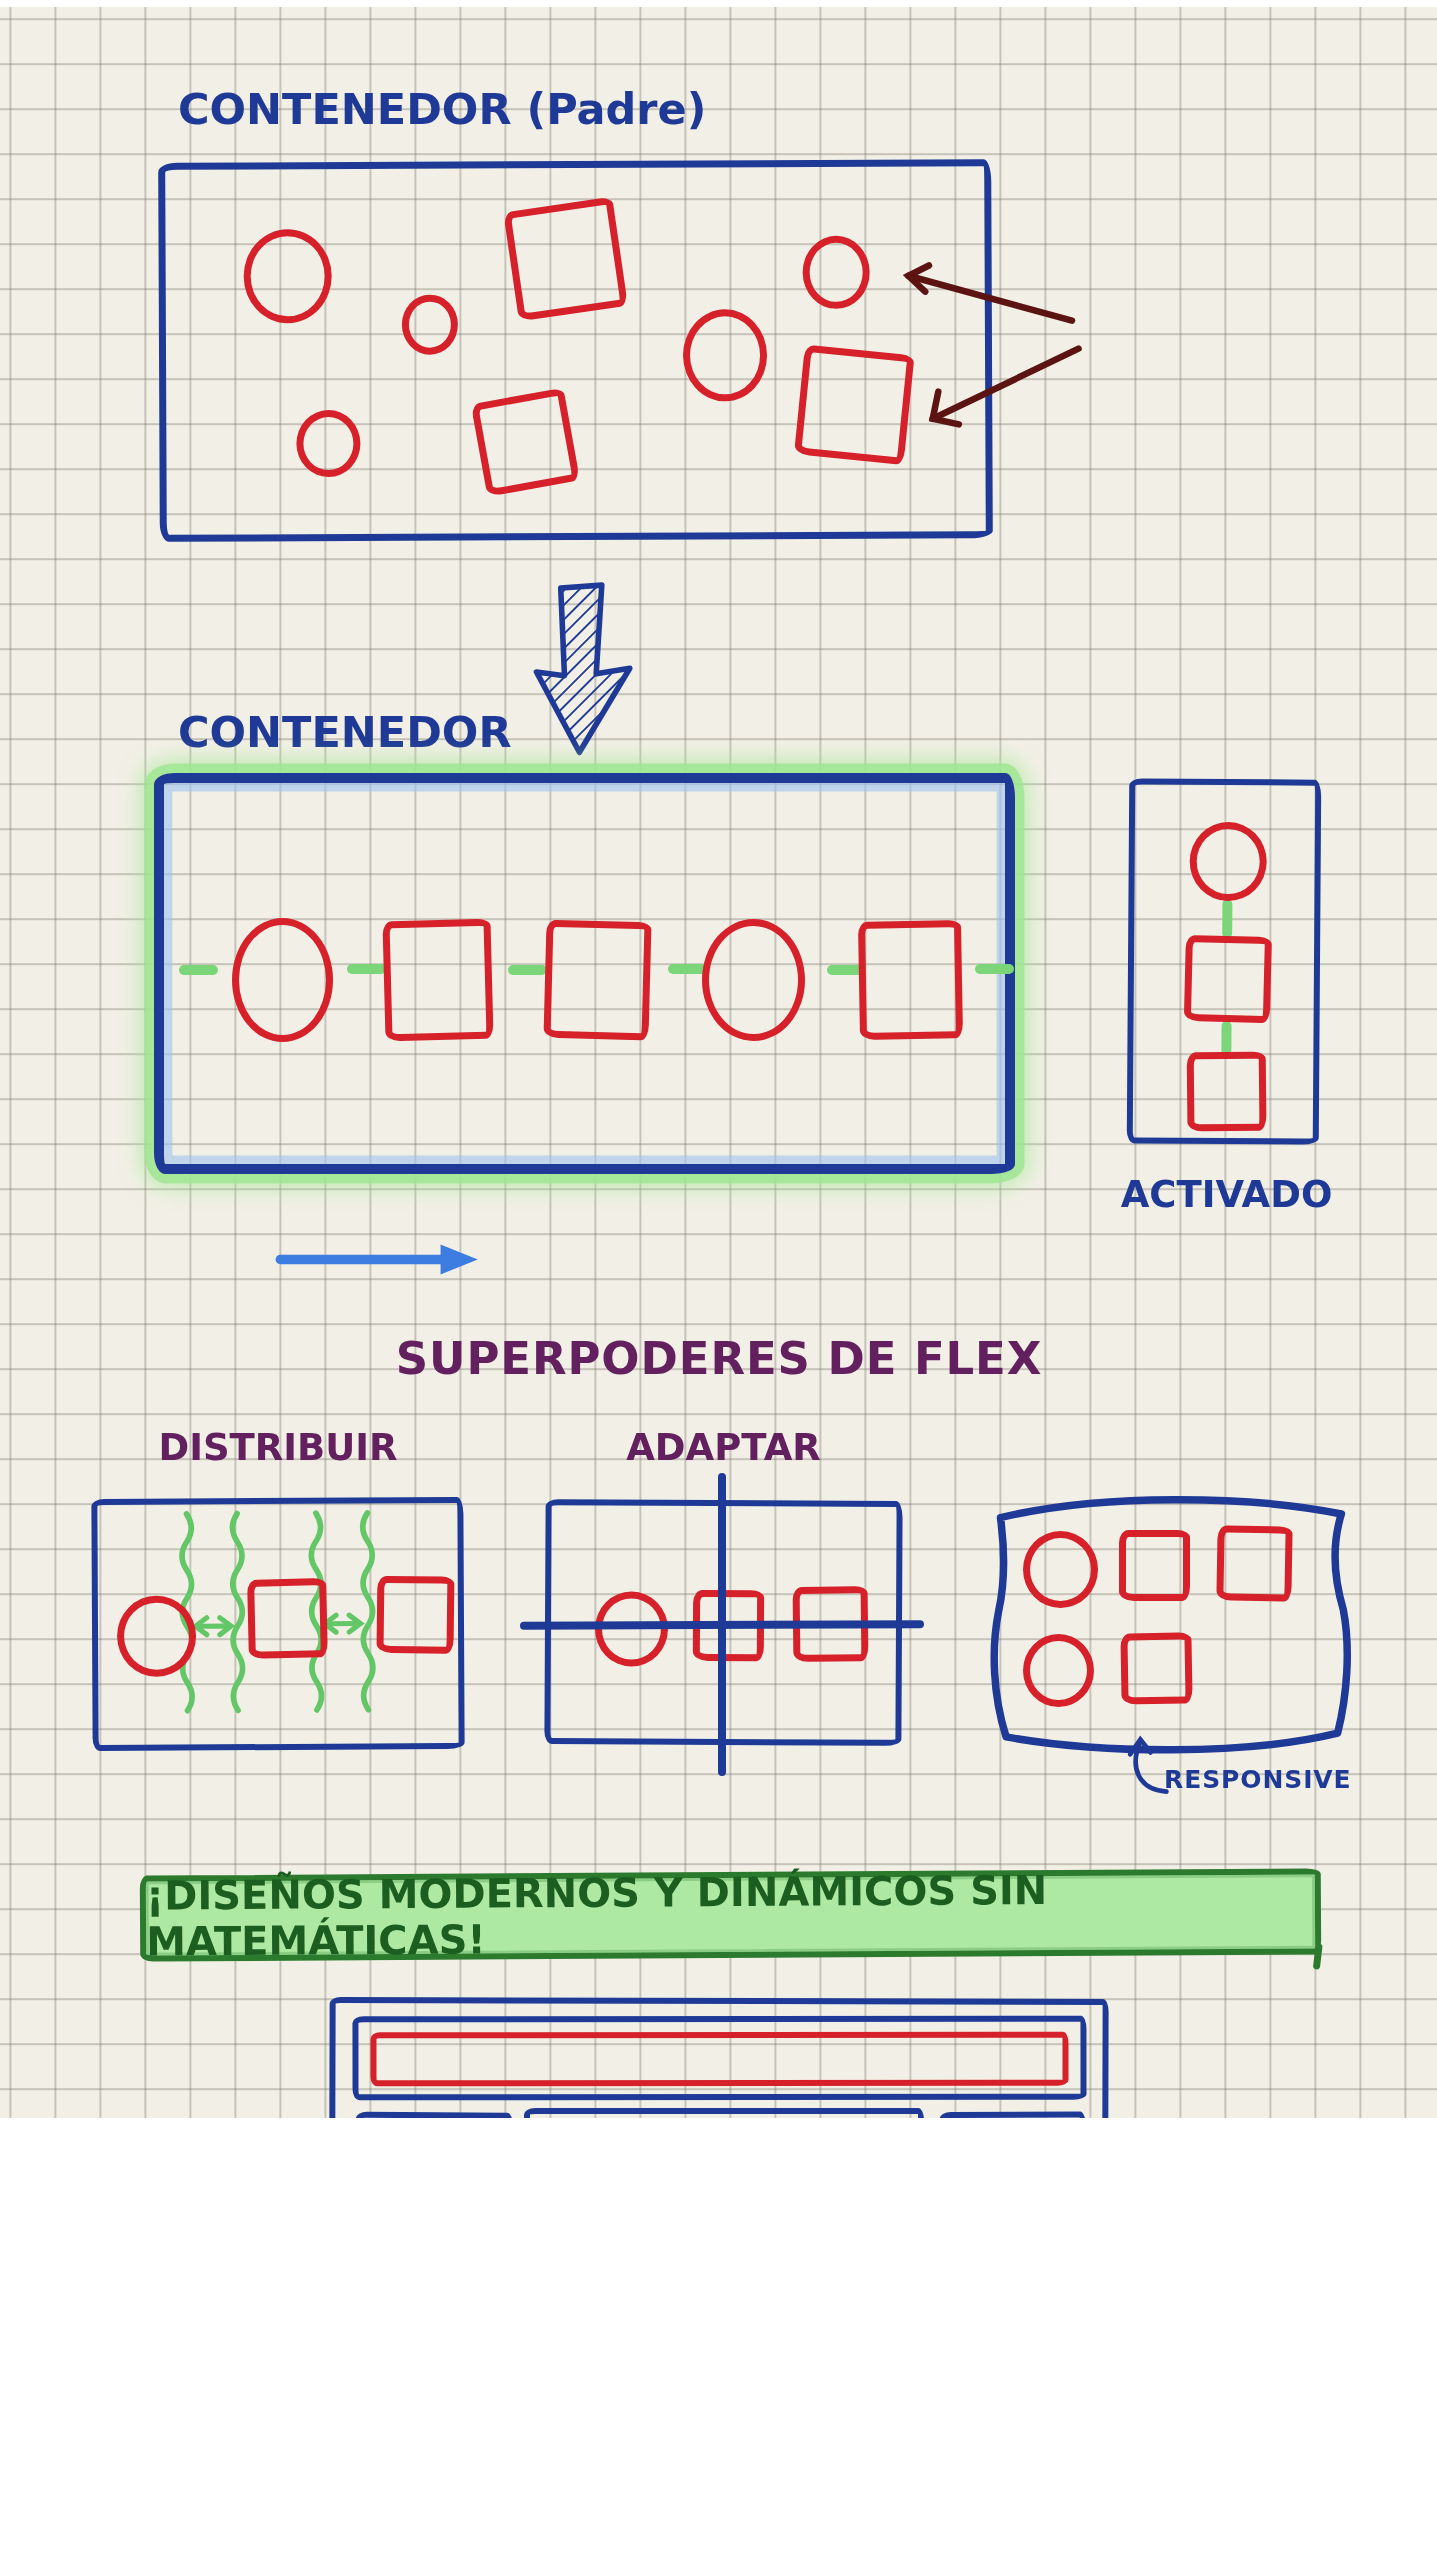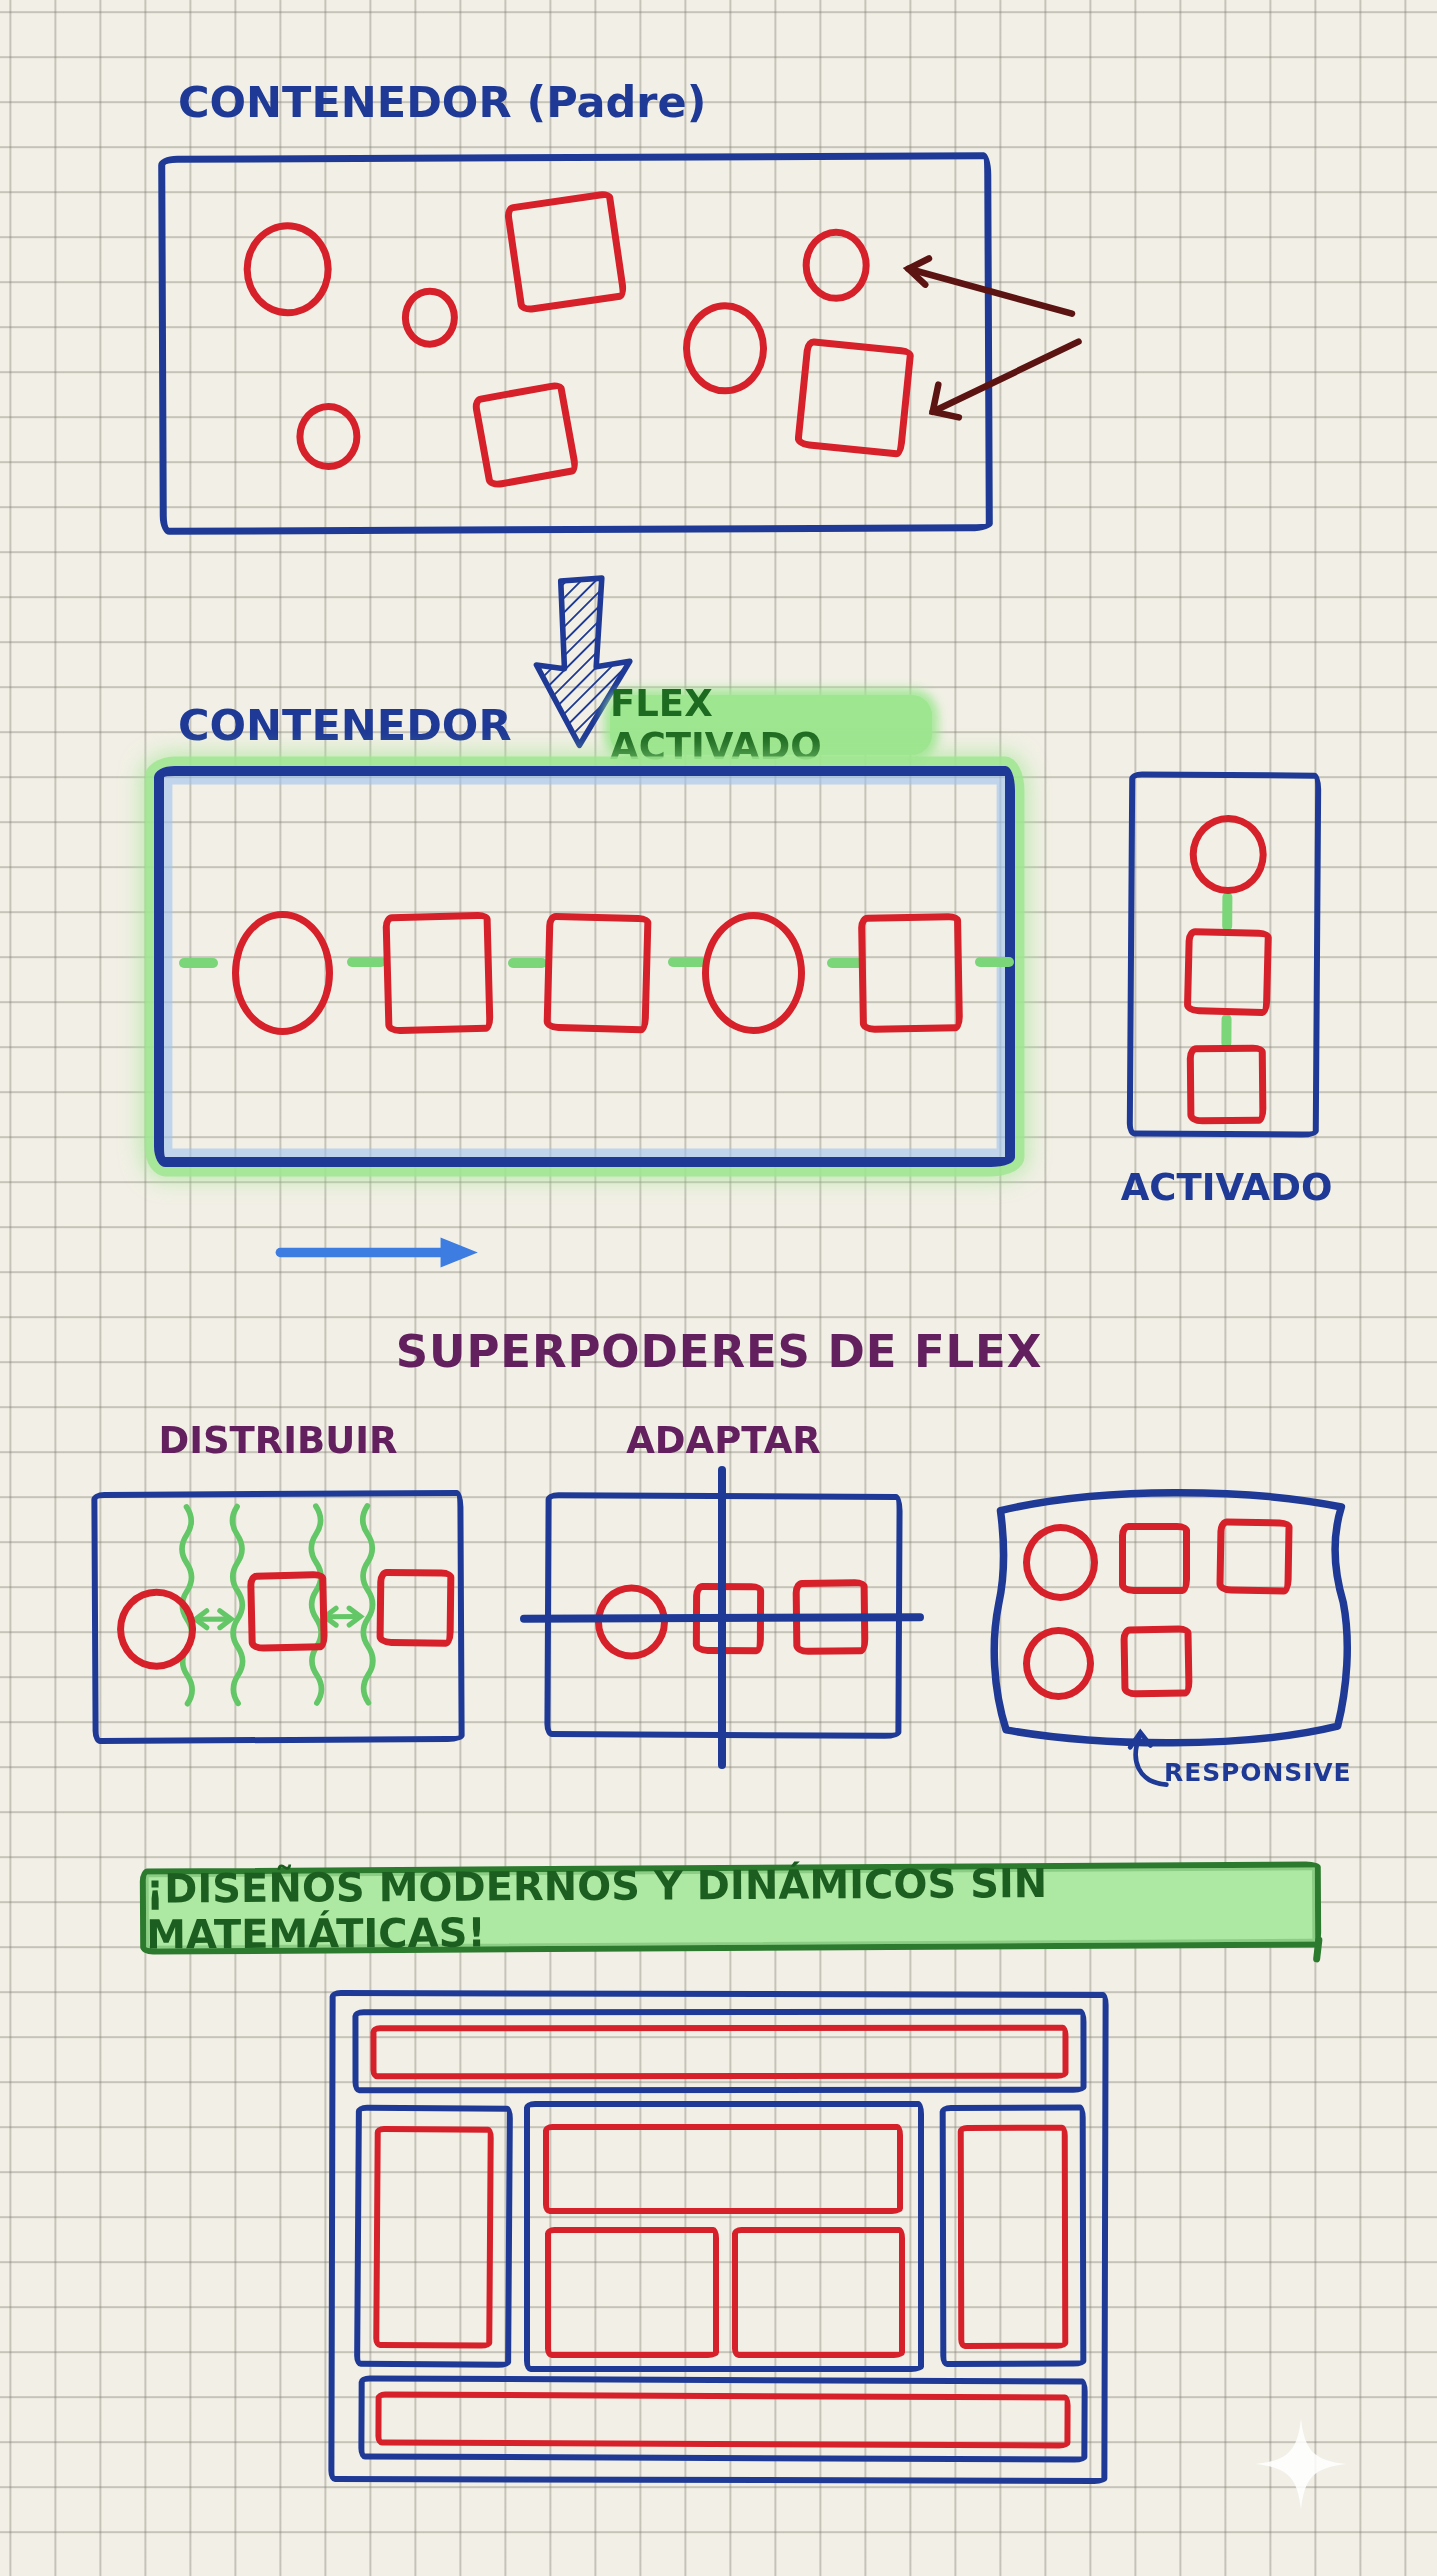--- a/index.html
+++ b/index.html
@@ -14,27 +14,28 @@
     --green-border:#2c7a2e;
     --green-dash:#7bd579;
     --green-squig:#63c767;
     --purple:#63205f;
     --blue-arrow:#3d7ce0;
     --lightblue:#9fc3ee;
   }
   html,body{margin:0;padding:0;}
   body{font-family:"DejaVu Sans","Liberation Sans",sans-serif;}
   .canvas{
-    position:relative;width:1438px;height:2576px;overflow:hidden;
+    position:relative;width:1438px;height:2111px;overflow:hidden;
     background-color:var(--paper);
     background-image:
       linear-gradient(to bottom,var(--grid) 0,var(--grid) 1.9px,transparent 1.9px),
       linear-gradient(to right,var(--grid) 0,var(--grid) 1.9px,transparent 1.9px);
     background-size:45px 45px;
     background-position:9.4px 11.2px;
+    margin-top:7px;
   }
   .abs{position:absolute;box-sizing:border-box;}
   .hd{font-weight:700;}
   
   .sk-blue{
     border:7.5px solid var(--navy);
     border-radius:19px 7.5px 22.5px 9.4px / 9.4px 22.5px 7.5px 19px;
   }
   .sk-blue-thin{
     border:6.6px solid var(--navy);
@@ -118,23 +119,20 @@
     <defs>
       <pattern id="hatch" width="11" height="11" patternUnits="userSpaceOnUse" patternTransform="rotate(45)">
         <line x1="0" y1="0" x2="0" y2="11" stroke="#1e3a96" stroke-width="4"></line>
       </pattern>
     </defs>
     <polygon points="34,8 78,5 72,100 108,94 54,184 8,98 38,102" fill="url(#hatch)" stroke="#1e3a96" stroke-width="6" stroke-linejoin="round"></polygon>
   </svg>
 
   <div class="abs hd lbl-navy" style="left:178px;top:700px;font-size:43px;">CONTENEDOR</div>
 
-  <div class="abs hd badge" style="left:610px;top:695px;width:322px;height:60px;font-size:37px;">
-    <span>FLEX ACTIVADO</span>
-  </div>
 
   <div class="abs flexbox-glow" style="left:154px;top:766px;width:861px;height:401px;">
     <div class="dash" style="left:15px;top:182px;width:39px;"></div>
     <div class="dash" style="left:183px;top:181px;width:39px;"></div>
     <div class="dash" style="left:344px;top:182px;width:39px;"></div>
     <div class="dash" style="left:504px;top:181px;width:39px;"></div>
     <div class="dash" style="left:663px;top:182px;width:39px;"></div>
     <div class="dash" style="left:811px;top:181px;width:39px;"></div>
   <div class="shape sh-circle" style="left: 68px; top: 135px; width: 101px; height: 124px;"></div>
       <div class="shape sh-square" style="left: 220px; top: 137px; width: 108px; height: 120px; transform: rotate(-1.5deg);"></div>

